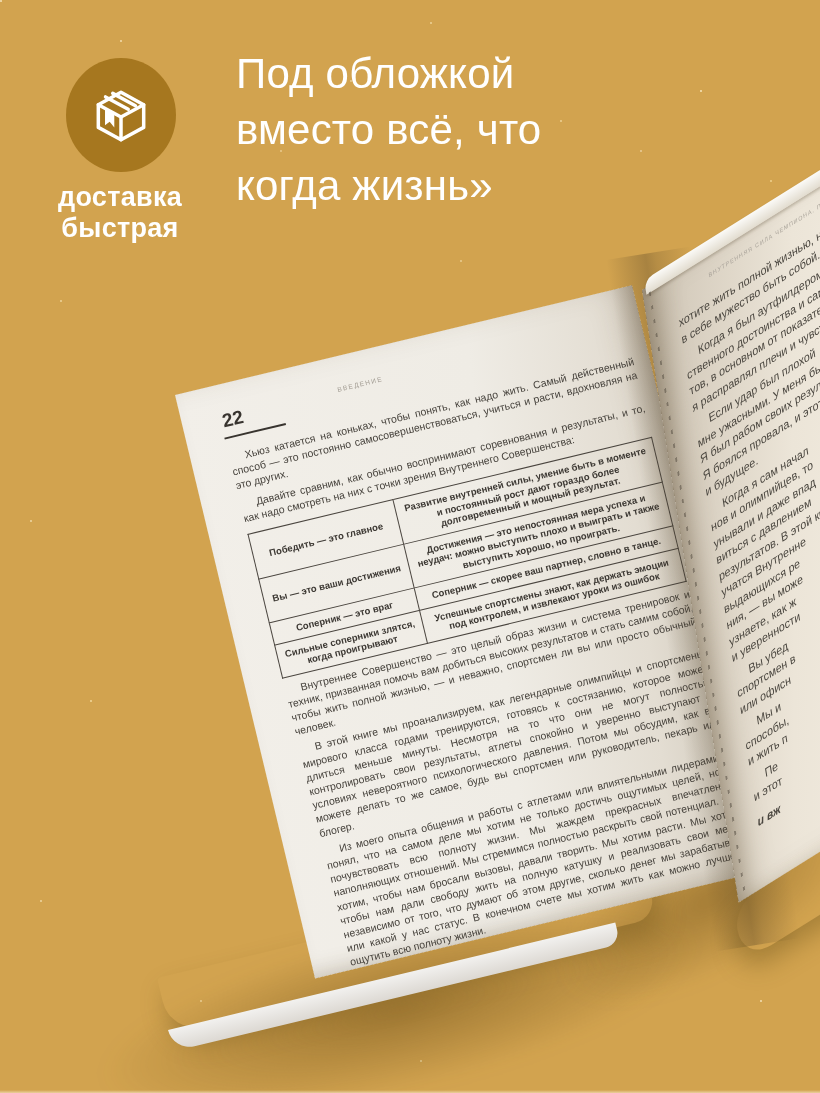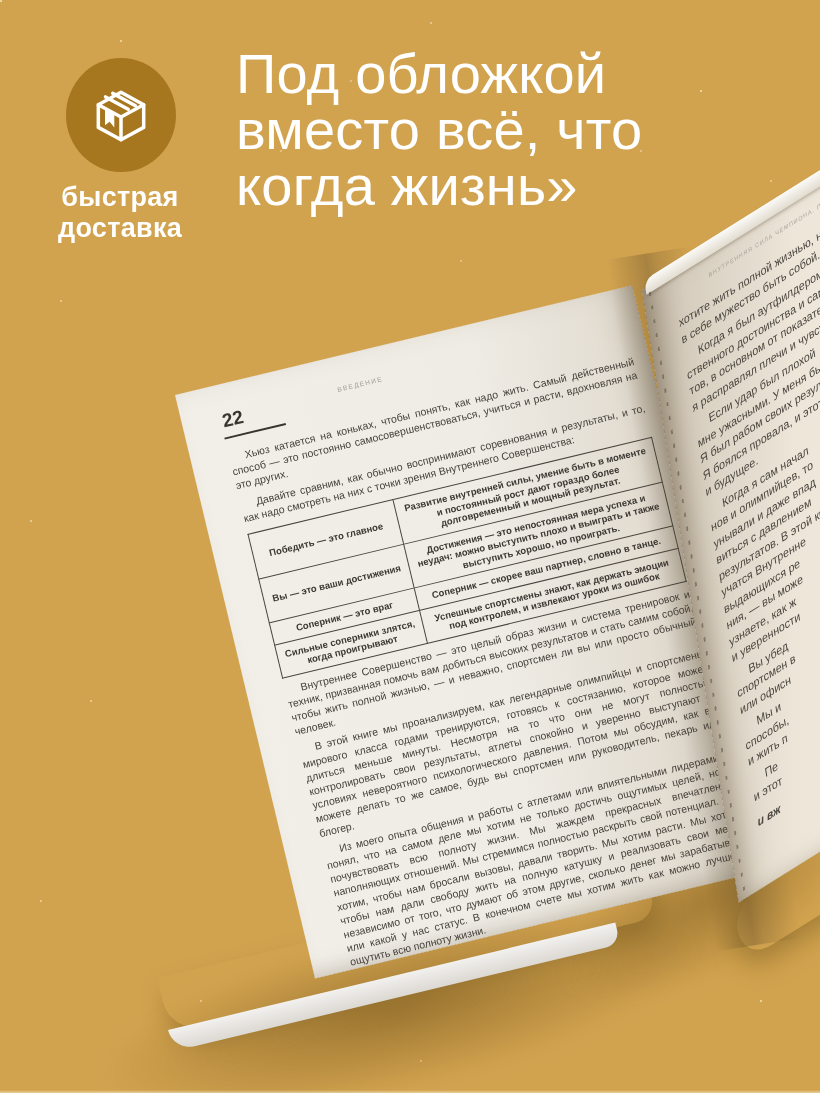--- a/index.html
+++ b/index.html
@@ -16,21 +16,21 @@
     560px 120px rgba(255,238,196,.6),350px 80px rgba(255,252,235,.45),650px 520px rgba(252,236,188,.5),
     770px 430px rgba(255,248,214,.5),120px 170px rgba(255,238,196,.55);}
 
   
   .badge-circle{position:absolute;left:66px;top:58px;width:110px;height:114px;border-radius:50%;
     display:flex;align-items:center;justify-content:center;}
   .badge-label{position:absolute;left:20px;top:182px;width:200px;text-align:center;color:#fff;
     font-weight:700;font-size:27px;line-height:31px;letter-spacing:.3px;}
 
   
-  .headline{position:absolute;left:236px;top:46px;color:#fff;font-size:56px;line-height:56px;letter-spacing:.2px;white-space:nowrap;}
+  .headline{position:absolute;left:236px;top:46px;color:#fff;font-size:42px;line-height:56px;letter-spacing:.2px;white-space:nowrap;}
   .headline .reg{font-weight:400;}
   .headline .bold{font-weight:400;}
 
   
   .book{position:absolute;left:0;top:230px;width:820px;height:863px;}
 
   .book-shadow{position:absolute;left:90px;top:700px;width:620px;height:160px;
     background:radial-gradient(ellipse at center,rgba(92,64,14,.45),rgba(92,64,14,0) 70%);
     transform:rotate(-13deg);filter:blur(8px);}
   .book-shadow2{position:absolute;left:540px;top:600px;width:340px;height:140px;
@@ -100,22 +100,22 @@
     <svg width="66" height="66" viewBox="0 0 64 64" fill="none" stroke="#ffffff" stroke-width="3.4" stroke-linejoin="round" stroke-linecap="round">
       <path d="M10 22 L32 10 L54 22 L32 34 Z"></path>
       <path d="M10 22 L10 44 L32 56 L54 44 L54 22"></path>
       <path d="M32 34 L32 56"></path>
       <path d="M17 14.5 L39 26.5"></path>
       <path d="M24 11 L46 23"></path>
       <path d="M16.5 26 L16.5 42 L21 38.5 L25.5 44 L25.5 31 Z" fill="#ffffff" stroke="none"></path>
     </svg>
   </div>
   <div class="badge-label">
+    <div>доставка</div>
     <div>быстрая</div>
-    <div>доставка</div>
   </div>
 
   <div class="headline">
     <div class="reg">Под обложкой</div>
     <div><span class="reg">вместо всё, </span><span class="bold">что</span></div>
     <div class="bold">когда жизнь»</div>
   </div>
 
   <div class="book">
     <div class="book-shadow"></div>

